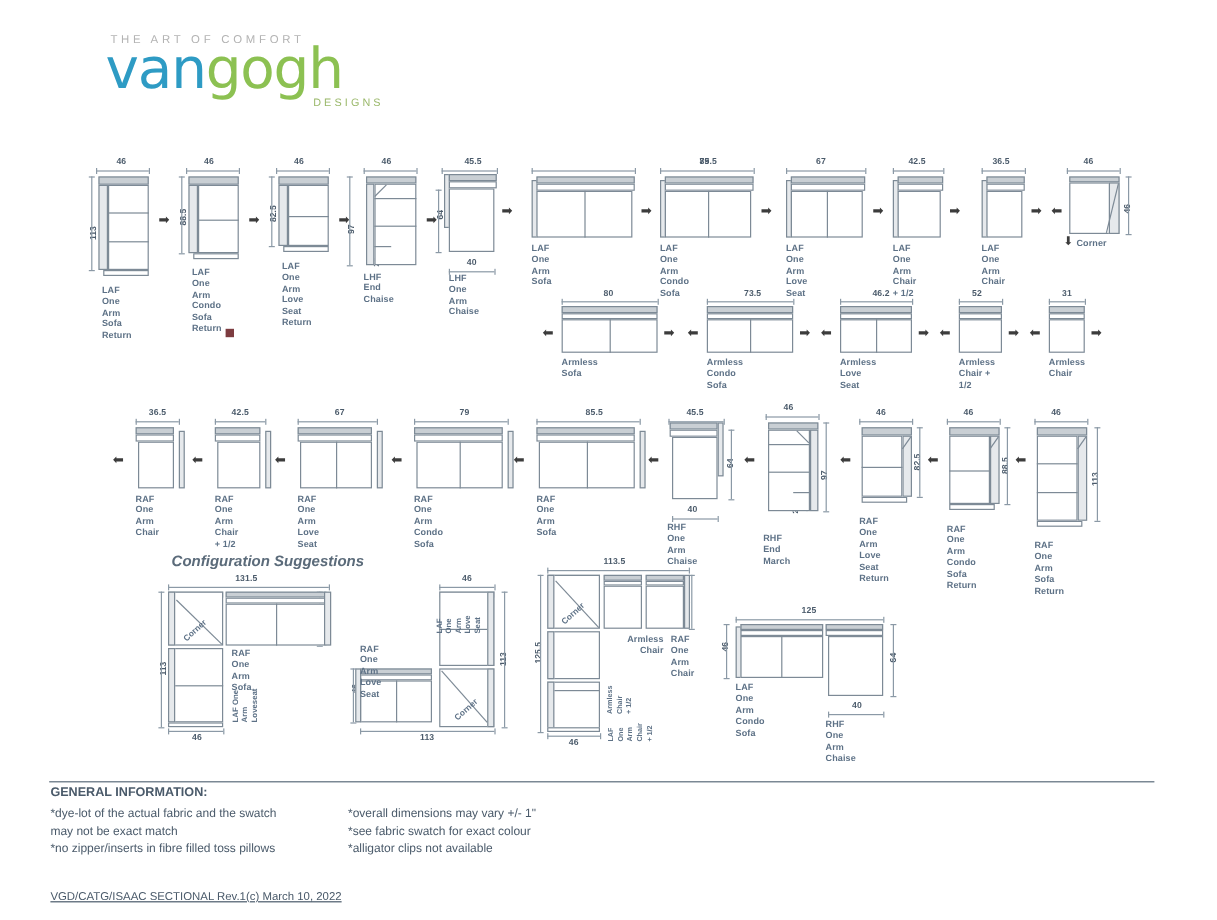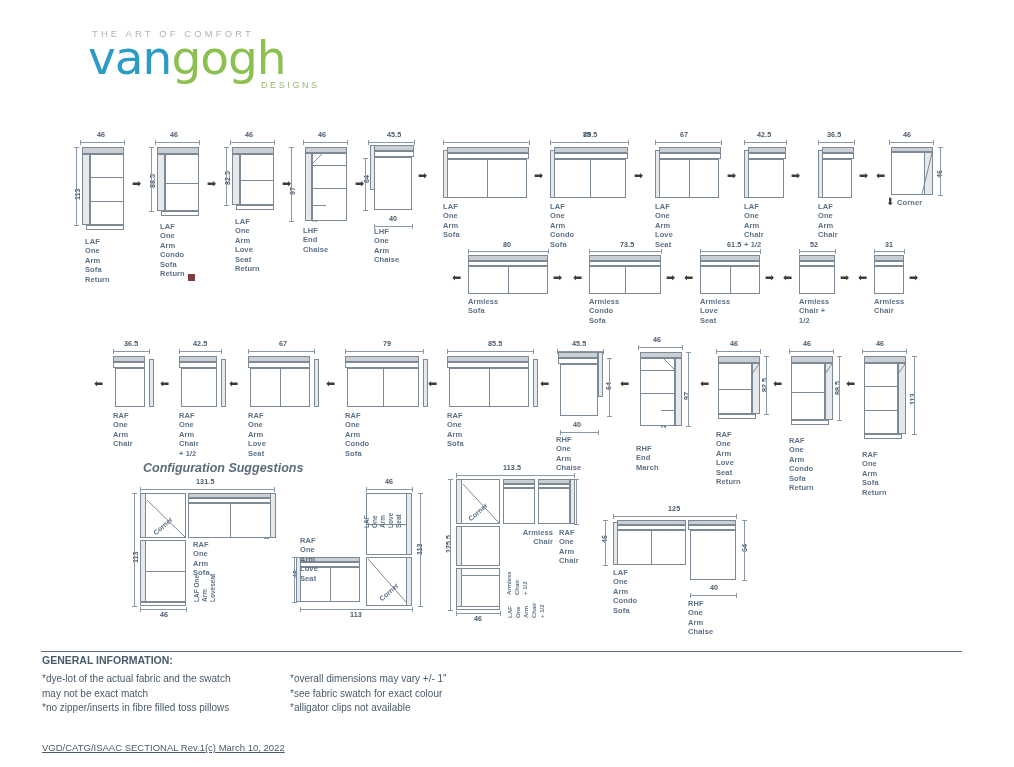--- a/index.html
+++ b/index.html
@@ -329,21 +329,21 @@
     <div class="bar" style="left:589px;top:255px;width:72px;height:6px;"></div>
     <div class="body" style="left:589px;top:261px;width:72px;height:5px;"></div>
     <div class="body" style="left:589px;top:266px;width:72px;height:28px;"></div>
     <div class="seam" style="left:625px;top:266px;width:1px;height:28px;"></div>
     <div class="lbl" style="left:589px;top:297px;">Armless Condo Sofa</div>
     <div class="arrow-l" style="left:573px;top:272px;">⬅</div>
     <div class="arrow" style="left:666px;top:272px;">➡</div>
   </div>
 
   <div class="piece">
-    <div class="dim" style="left:727px;top:240px;">61.5</div>
+    <div class="dim" style="left:727px;top:240px;">46.2</div>
     <div class="dimline-h" style="left:700px;top:251px;width:60px;"></div>
     <div class="tick-v" style="left:700px;top:249px;"></div>
     <div class="tick-v" style="left:760px;top:249px;"></div>
     <div class="bar" style="left:700px;top:255px;width:60px;height:6px;"></div>
     <div class="body" style="left:700px;top:261px;width:60px;height:5px;"></div>
     <div class="body" style="left:700px;top:266px;width:60px;height:28px;"></div>
     <div class="seam" style="left:730px;top:266px;width:1px;height:28px;"></div>
     <div class="lbl" style="left:700px;top:297px;">Armless Love Seat</div>
     <div class="arrow-l" style="left:684px;top:272px;">⬅</div>
     <div class="arrow" style="left:765px;top:272px;">➡</div>

